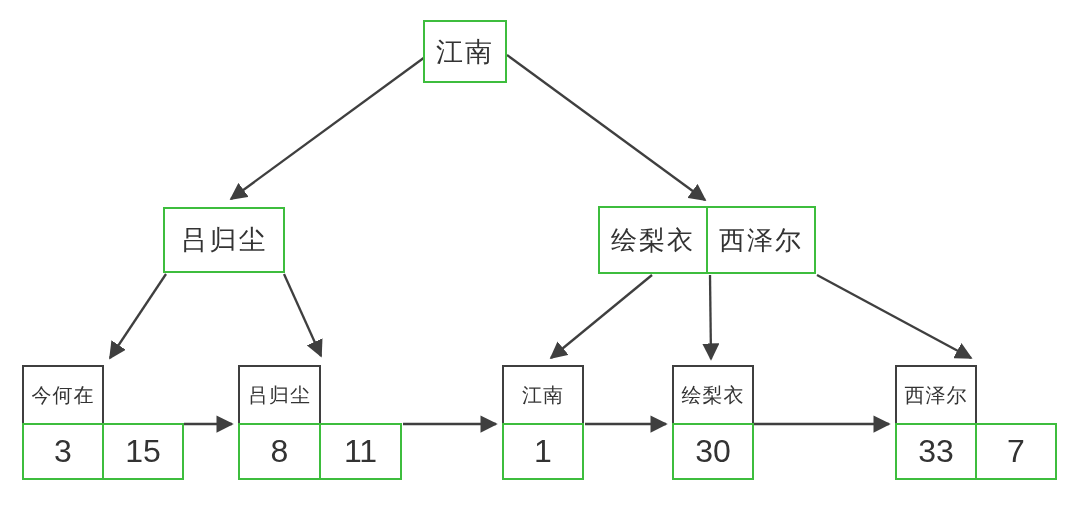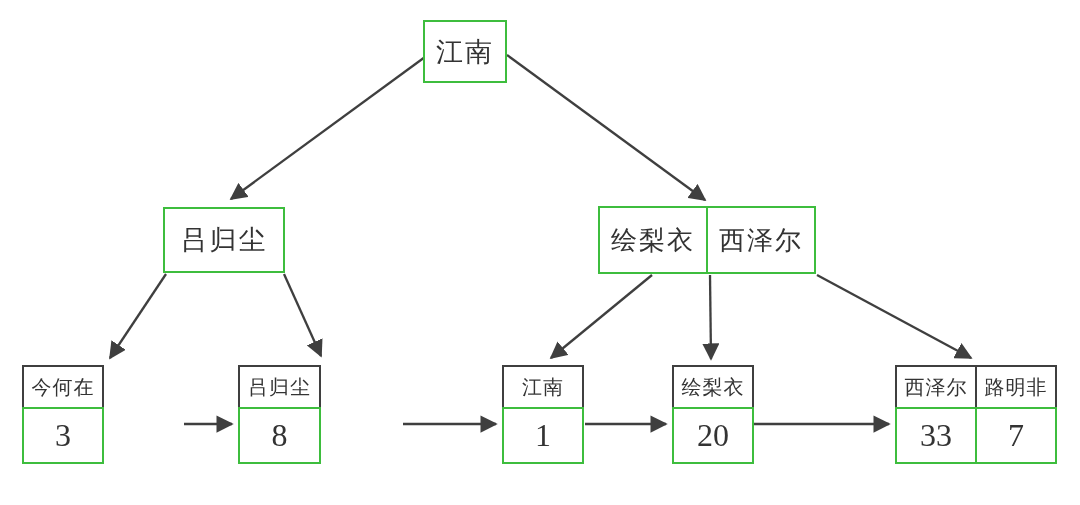--- a/index.html
+++ b/index.html
@@ -5,21 +5,21 @@
   :root{
     --node-border:#3dbd3d;
     --edge:#3f3f3f;
     --key-row-border:#3f3f3f;
     --background:#ffffff;
     --text:#333333;
   }
   html,body{margin:0;padding:0;background:var(--background);}
   .stage{
     position:relative;width:1080px;height:505px;background:var(--background);
-    font-family:Liberation Serif, serif;color:var(--text);
+    font-family:Liberation Sans, sans-serif;color:var(--text);
     overflow:hidden;
   }
   .edges{position:absolute;left:0;top:0;}
   .node{
     position:absolute;box-sizing:border-box;background:var(--background);
     border:2px solid var(--node-border);
     display:flex;align-items:center;justify-content:center;
     font-size:27px;letter-spacing:2px;white-space:nowrap;
   }
   .node-row{position:absolute;display:flex;}
@@ -33,21 +33,21 @@
   .leaf{position:absolute;display:flex;flex-direction:column;}
   .leaf .row{display:flex;}
   .leaf .row.vals{margin-top:-2px;}
   .leaf .cell{
     box-sizing:border-box;background:var(--background);
     display:flex;align-items:center;justify-content:center;white-space:nowrap;
   }
   .leaf .cell + .cell{margin-left:-2px;}
   .leaf .keys .cell{
     border:2px solid var(--key-row-border);
-    height:44px;font-size:20px;letter-spacing:1px;
+    height:60px;font-size:20px;letter-spacing:1px;
   }
   .leaf .vals .cell{
     border:2px solid var(--node-border);
     height:57px;font-size:32px;
   }
   .w82{width:82px;} .w83{width:83px;} .w110{width:110px;}
 </style>
 </head>
 <body>
 
@@ -84,54 +84,55 @@
     <div class="cell w110" style="height:68px">绘梨衣</div>
     <div class="cell w110" style="height:68px">西泽尔</div>
   </div>
 
   <div class="leaf" style="left:22px;top:365px">
     <div class="row keys">
       <div class="cell w82">今何在</div>
     </div>
     <div class="row vals">
       <div class="cell w82">3</div>
+      <div class="cell w82">15</div>
     </div>
   </div>
 
   <div class="leaf" style="left:238px;top:365px">
     <div class="row keys">
       <div class="cell w83">吕归尘</div>
     </div>
     <div class="row vals">
       <div class="cell w83">8</div>
+      <div class="cell w83">11</div>
     </div>
   </div>
 
   <div class="leaf" style="left:502px;top:365px">
     <div class="row keys">
       <div class="cell w82">江南</div>
     </div>
     <div class="row vals">
       <div class="cell w82">1</div>
     </div>
   </div>
 
   <div class="leaf" style="left:672px;top:365px">
     <div class="row keys">
       <div class="cell w82">绘梨衣</div>
     </div>
     <div class="row vals">
-      <div class="cell w82">20</div>
+      <div class="cell w82">30</div>
     </div>
   </div>
 
   <div class="leaf" style="left:895px;top:365px">
     <div class="row keys">
       <div class="cell w82">西泽尔</div>
-      <div class="cell w82">路明非</div>
     </div>
     <div class="row vals">
       <div class="cell w82">33</div>
       <div class="cell w82">7</div>
     </div>
   </div>
 
 </div>
 
 </body></html>

